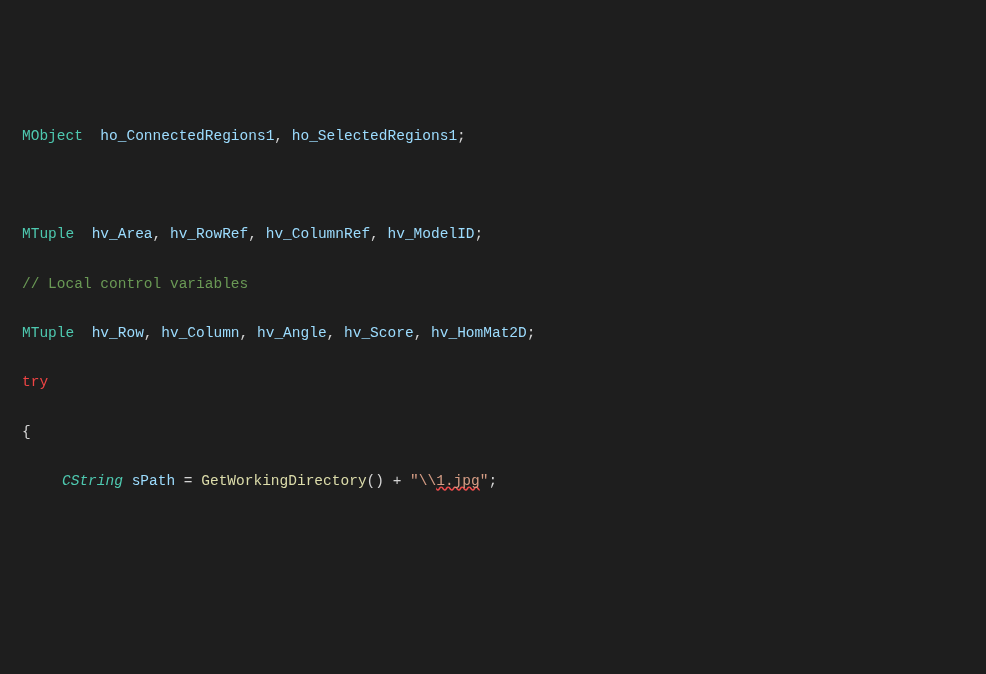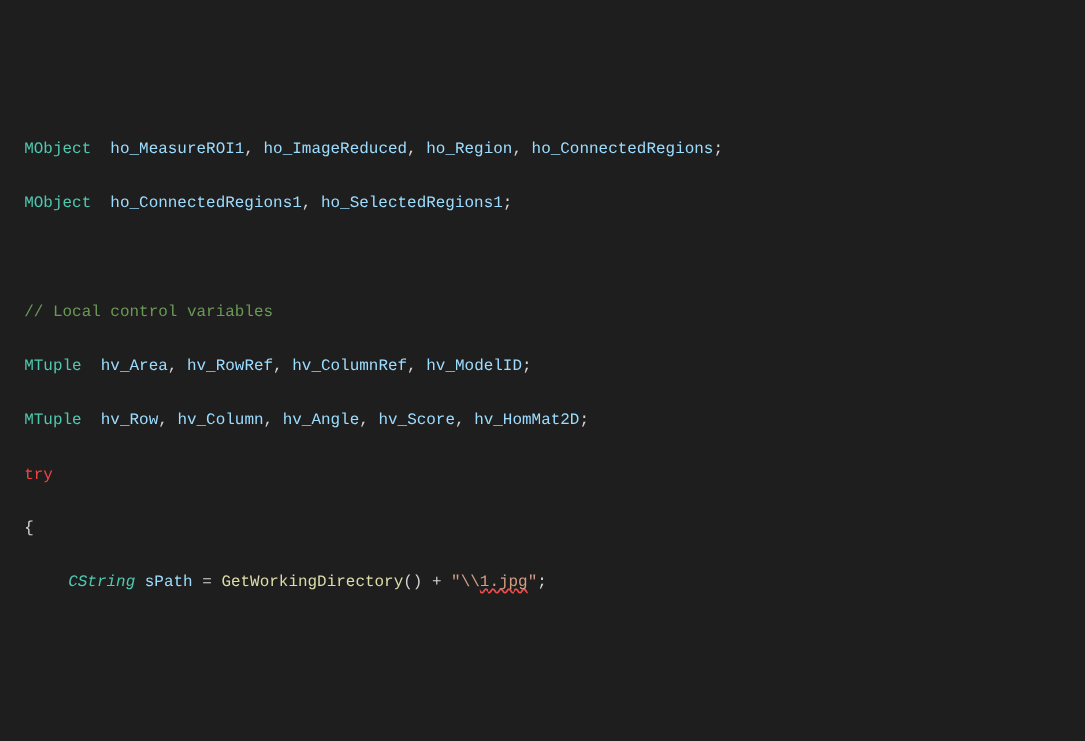--- a/index.html
+++ b/index.html
@@ -36,25 +36,24 @@
     text-decoration: underline wavy #f14c4c;
     text-decoration-skip-ink: none;
   }
 </style>
 </head>
 <body>
 
 
 
 <div class="code-area">
-<div class="line"><span class="t-type">MObject</span>  <span class="t-ident">ho_MeasureROI1</span><span class="t-punct">, </span><span class="t-ident">ho_ImageReduced</span><span class="t-punct">, </span><span class="t-ident">ho_Region</span><span class="t-punct">, </span><span class="t-ident">ho_ConnectedRegions</span><span class="t-punct">;</span></div>
 <div class="line"><span class="t-type">MObject</span>  <span class="t-ident">ho_ConnectedRegions1</span><span class="t-punct">, </span><span class="t-ident">ho_SelectedRegions1</span><span class="t-punct">;</span></div>
 <div class="line"> </div>
+<div class="line"><span class="t-type">MTuple</span>  <span class="t-ident">hv_Area</span><span class="t-punct">, </span><span class="t-ident">hv_RowRef</span><span class="t-punct">, </span><span class="t-ident">hv_ColumnRef</span><span class="t-punct">, </span><span class="t-ident">hv_ModelID</span><span class="t-punct">;</span></div>
 <div class="line"><span class="t-comment">// Local control variables</span></div>
-<div class="line"><span class="t-type">MTuple</span>  <span class="t-ident">hv_Area</span><span class="t-punct">, </span><span class="t-ident">hv_RowRef</span><span class="t-punct">, </span><span class="t-ident">hv_ColumnRef</span><span class="t-punct">, </span><span class="t-ident">hv_ModelID</span><span class="t-punct">;</span></div>
 <div class="line"><span class="t-type">MTuple</span>  <span class="t-ident">hv_Row</span><span class="t-punct">, </span><span class="t-ident">hv_Column</span><span class="t-punct">, </span><span class="t-ident">hv_Angle</span><span class="t-punct">, </span><span class="t-ident">hv_Score</span><span class="t-punct">, </span><span class="t-ident">hv_HomMat2D</span><span class="t-punct">;</span></div>
 <div class="line"><span class="t-keyword">try</span></div>
 <div class="line"><span class="t-brace">{</span></div>
 <div class="line indent1"><span class="t-class">CString</span> <span class="t-ident">sPath</span><span class="t-op"> = </span><span class="t-func">GetWorkingDirectory</span><span class="t-punct">()</span><span class="t-op"> + </span><span class="t-str"><span>"\\</span><span class="squig">1.jpg</span><span>"</span></span><span class="t-punct">;</span></div>
 
 
 
 
 
 

